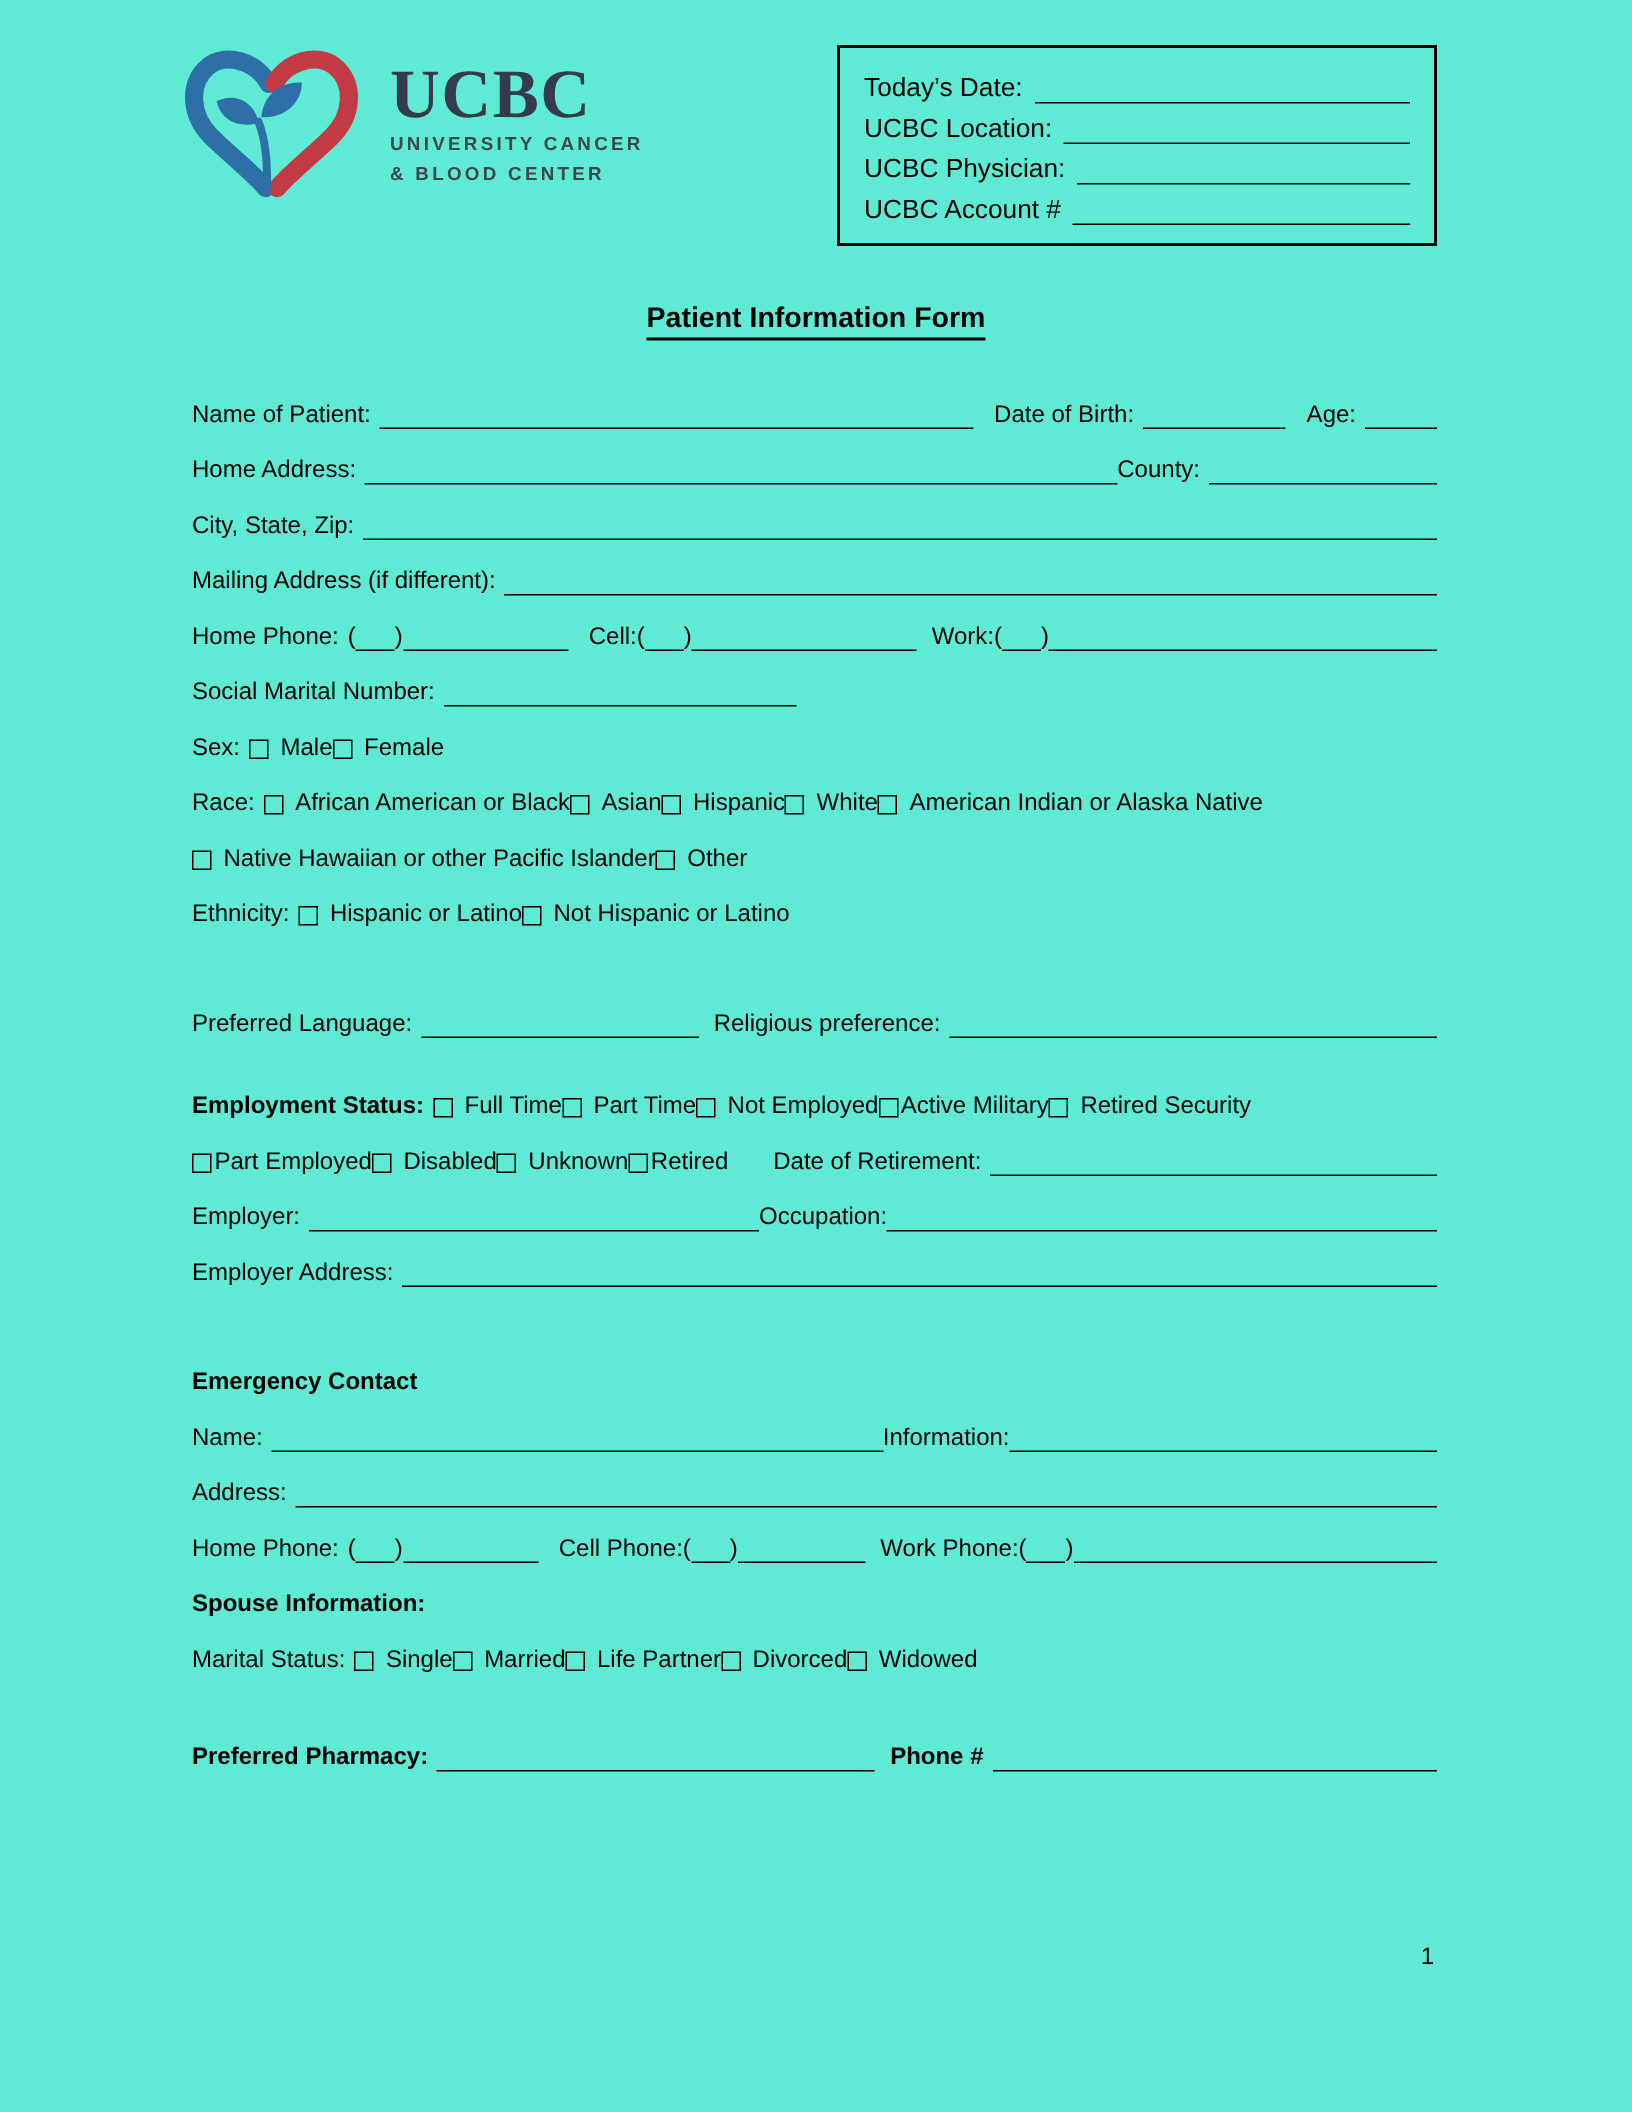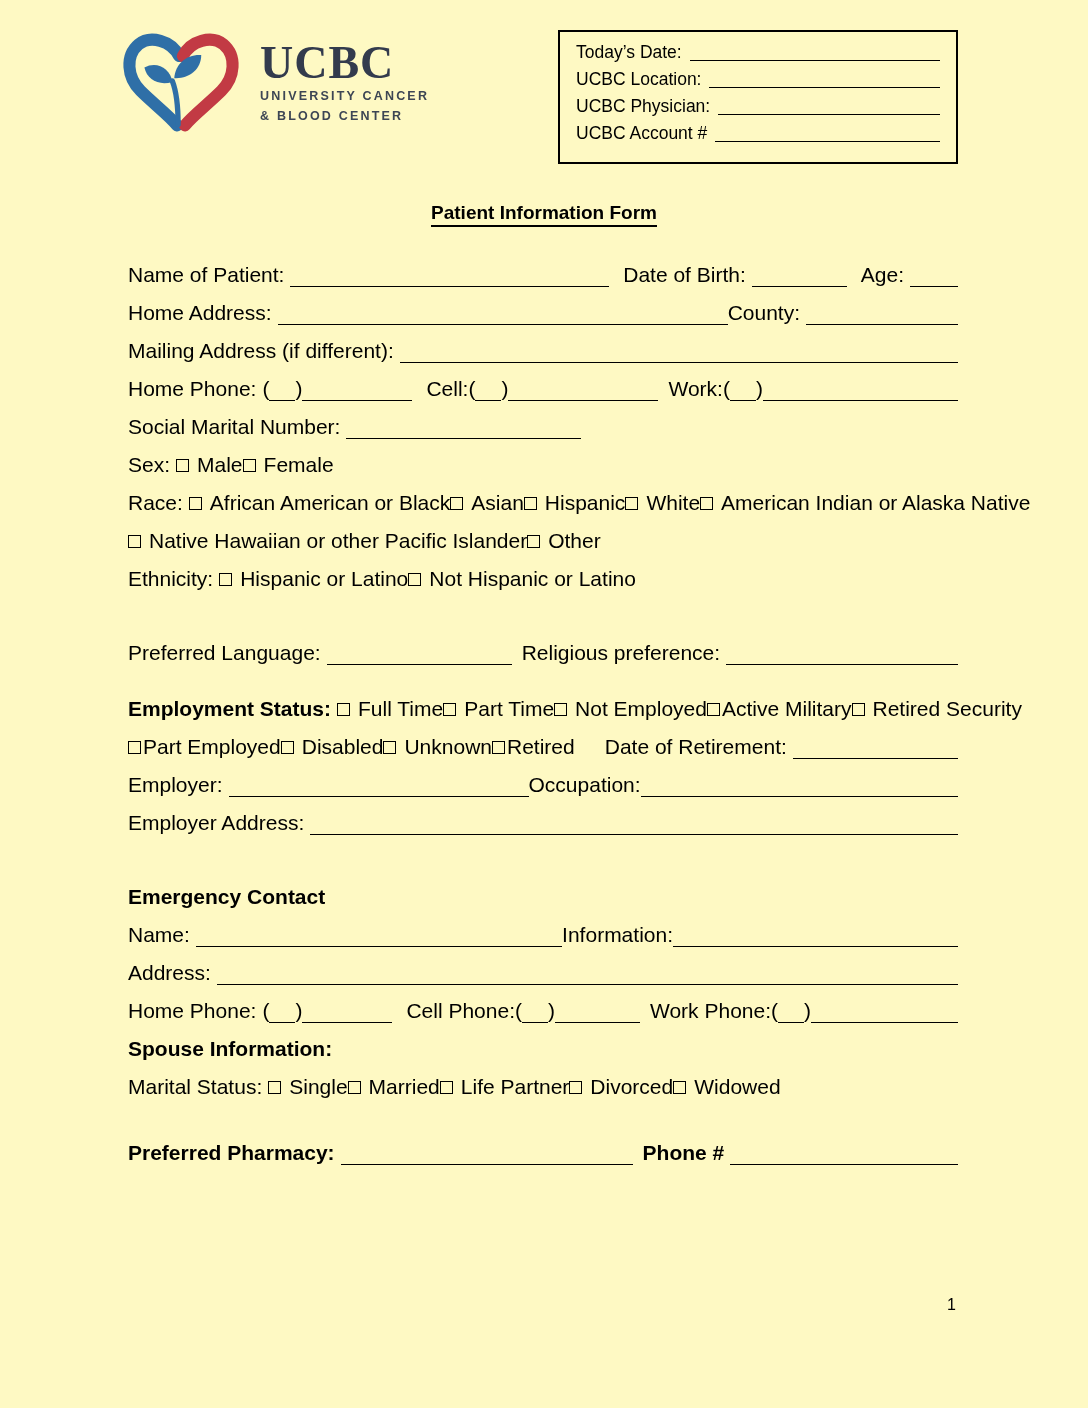--- a/index.html
+++ b/index.html
@@ -2,44 +2,44 @@
 <html><head>
 <meta charset="utf-8">
 <style>
   * { box-sizing: border-box; }
   html, body { margin: 0; padding: 0; background: #ffffff; }
   body {
     width: 1088px; height: 1408px;
     font-family: "Liberation Sans", sans-serif;
     color: #000;
   }
-  .page { position: relative; width: 1088px; height: 1408px; background: #fef9c3; overflow: hidden; }
+  .page { position: relative; width: 1088px; height: 1408px; background: #5eead4; overflow: hidden; }
 
   
   .header { display: flex; justify-content: space-between; align-items: flex-start; padding: 30px 130px 0 118px; }
   .logo { display: flex; align-items: center; gap: 16px; }
   .logo svg { display: block; }
   .logo-text { display: flex; flex-direction: column; }
   .logo-acronym { font-family: "Liberation Serif", serif; font-weight: bold; font-size: 46px; line-height: 44px; color: #333b4d; letter-spacing: 1px; }
   .logo-sub { font-size: 12.5px; font-weight: bold; letter-spacing: 2.2px; color: #3d4654; line-height: 17px; margin-top: 3px; }
 
   .info-box { width: 400px; border: 2.5px solid #000; padding: 10px 16px 12px 16px; font-size: 17.5px; }
-  .hb-row { display: flex; height: 27px; white-space: nowrap; }
+  .hb-row { display: flex; align-items: flex-end; height: 27px; white-space: nowrap; }
   .hb-row .lbl { margin-right: 8px; }
 
   
   .ln { display: inline-block; border-bottom: 1.5px solid #000; height: 19px; }
   .grow { flex: 1 1 auto; }
 
   
   .title-wrap { text-align: center; margin-top: 38px; }
   .title { display: inline-block; font-size: 19px; font-weight: bold; border-bottom: 2px solid #000; padding-bottom: 1px; }
 
   
-  .form { padding: 22px 130px 0 128px; font-size: 21px; }
+  .form { padding: 22px 130px 0 128px; font-size: 16px; }
   .row { display: flex; align-items: flex-end; margin-top: 14px; min-height: 23px; white-space: nowrap; }
   .row .lbl { margin-right: 6px; }
   .ml10 { margin-left: 10px; }
   .ml14 { margin-left: 14px; }
   .ml30 { margin-left: 30px; }
   .b { font-weight: bold; }
 
   
   .opt { display: inline-flex; align-items: center; margin-left: 0; }
   .cb { width: 13px; height: 13px; border: 1.7px solid #000; display: inline-block; margin-right: 8px; flex: none; }
@@ -111,20 +111,24 @@
       <span class="ln w45"></span>
     </div>
 
     <div class="row">
       <span class="lbl">Home Address:</span>
       <span class="ln grow"></span>
       <span class="lbl">County:</span>
       <span class="ln w152"></span>
     </div>
 
+    <div class="row">
+      <span class="lbl">City, State, Zip:</span>
+      <span class="ln grow"></span>
+    </div>
 
     <div class="row">
       <span class="lbl">Mailing Address (if different):</span>
       <span class="ln grow"></span>
     </div>
 
     <div class="row">
       <span class="lbl">Home Phone:</span>
       <span>(</span>
       <span class="ln w26"></span>

